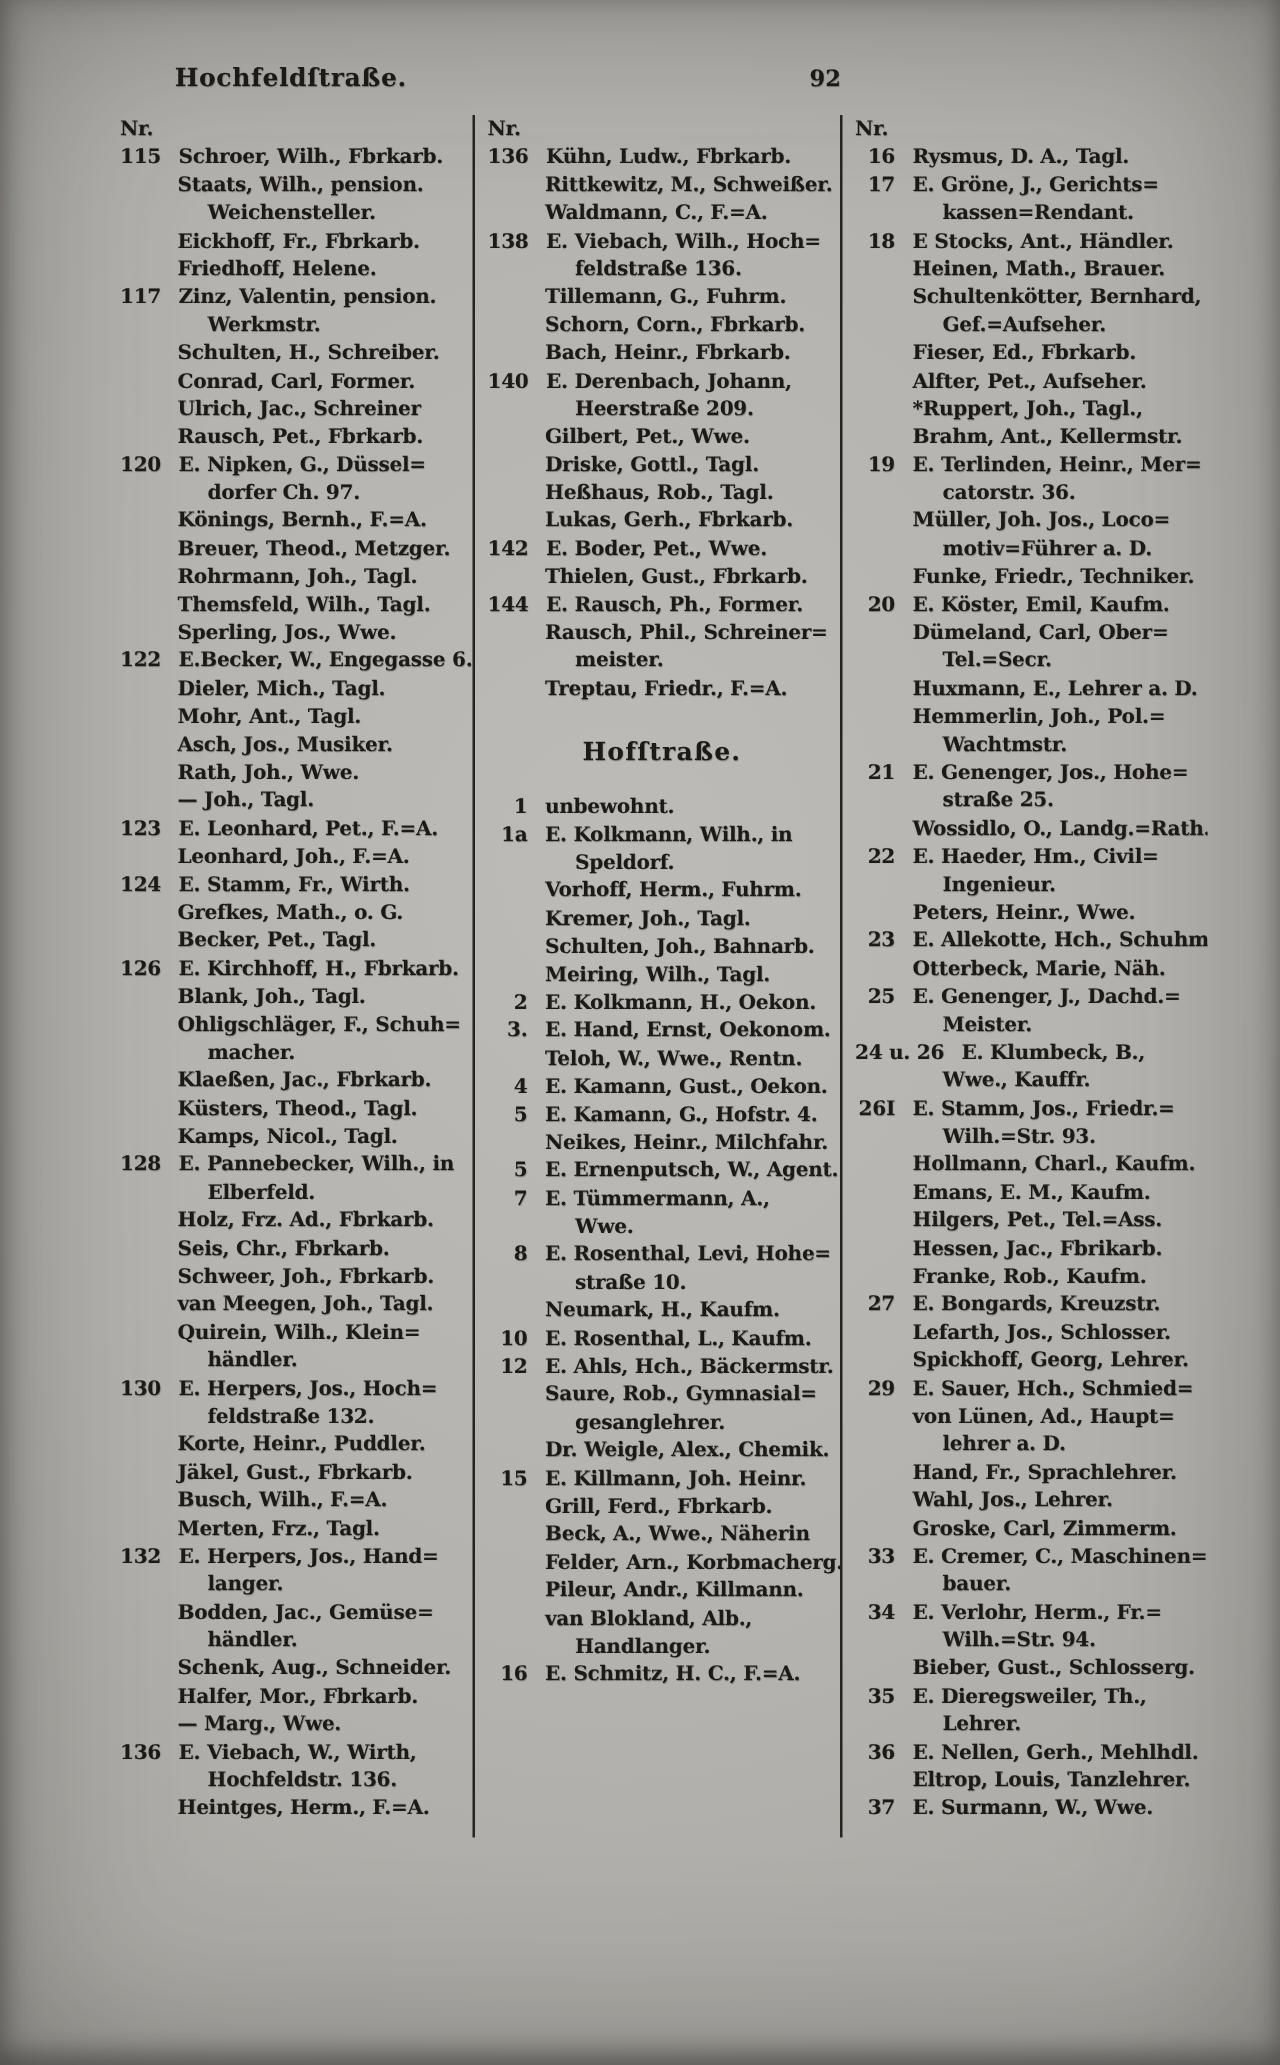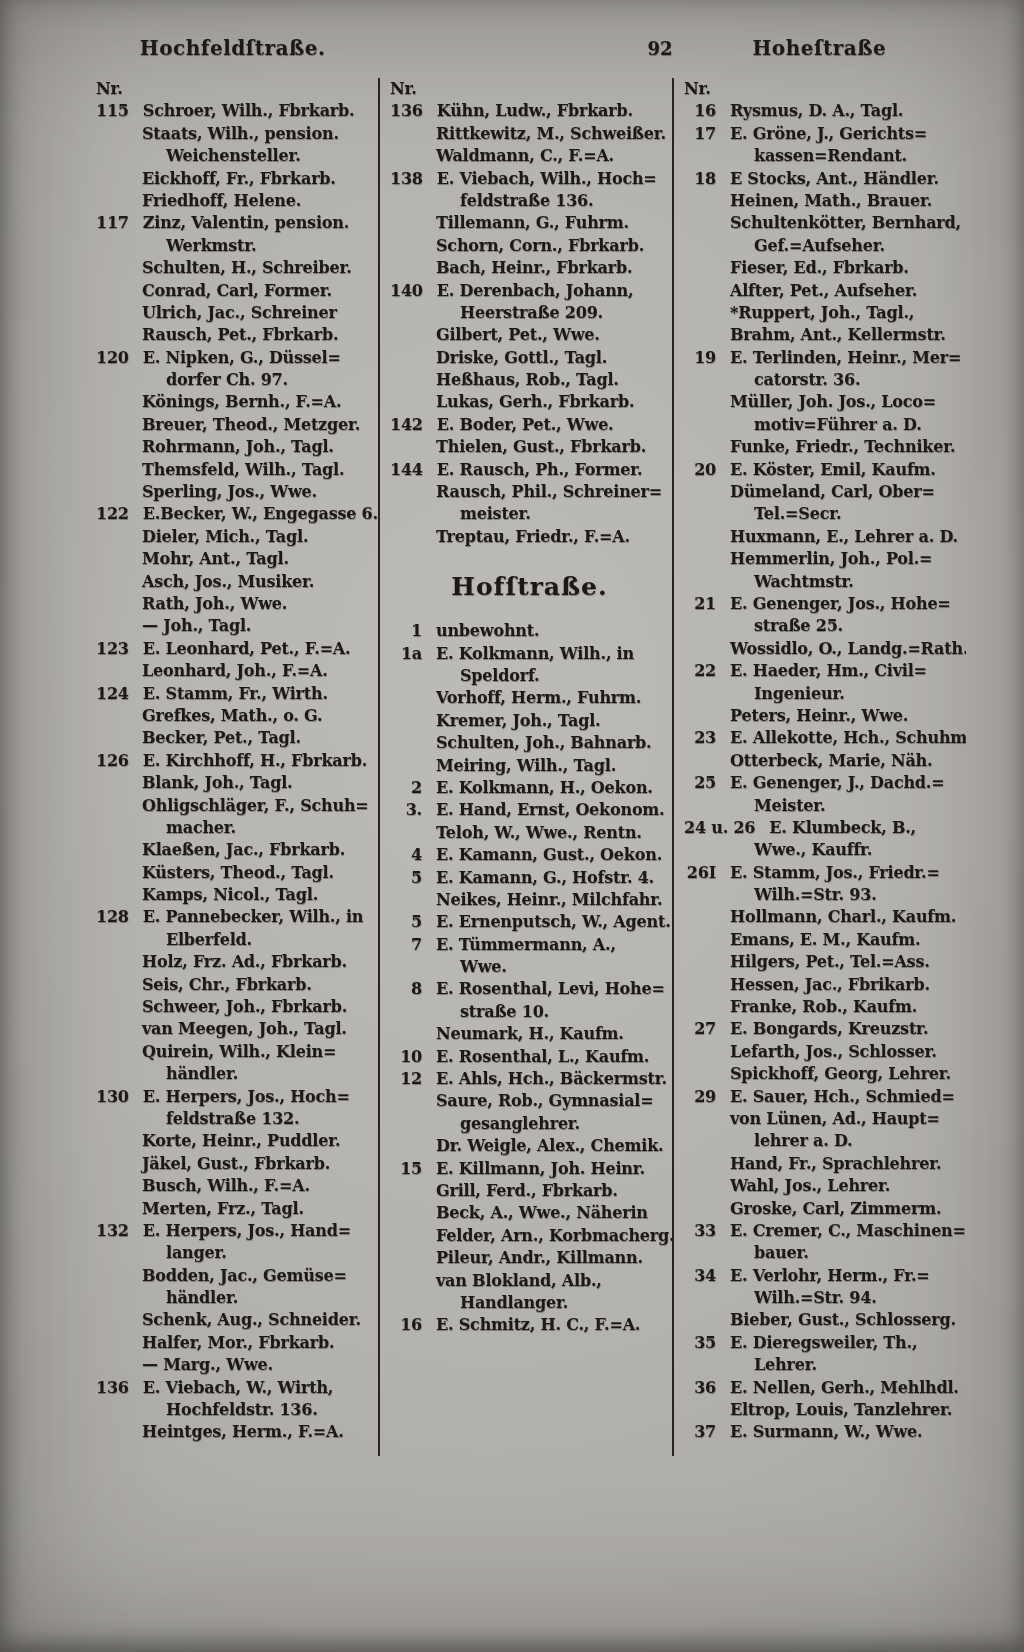--- a/index.html
+++ b/index.html
@@ -7,47 +7,46 @@
     position:relative;
     width:1024px;height:1652px;
     background:radial-gradient(ellipse 120% 90% at 48% 42%, #bdbbb7 0%, #b4b2ae 45%, #a9a7a2 75%, #96948f 100%);
     box-shadow: inset 0 0 150px rgba(40,38,34,0.38), inset 0 -10px 20px rgba(0,0,0,0.30), inset 6px 0 30px rgba(0,0,0,0.18);
     font-family:"DejaVu Serif", serif;
     font-weight:700;
     color:#1d1a15;
     overflow:hidden;
   }
   .content{
-    position:absolute;left:86px;top:36px;width:880px;
+    position:absolute;left:86px;top:50px;width:880px;
     text-shadow:0.4px 0.5px 0.7px rgba(25,22,18,0.38);
   }
   .header{display:grid;grid-template-columns:1fr 1fr 1fr;align-items:baseline;margin-bottom:18px;}
   .header .title{font-size:20px;text-align:center;letter-spacing:0.5px;}
   .header .pagenum{font-size:18px;text-align:right;}
   .cols{display:flex;height:1378px;}
   .col{flex:1 1 0;padding:0 3px 0 10px;overflow:hidden;}
   .col + .col{border-left:2px solid #27241e;}
   .line{white-space:nowrap;height:22.4px;line-height:22.4px;font-size:16px;letter-spacing:-0.2px;}
   .label{padding-left:0;}
   .entry{padding-left:46px;}
   .num{display:inline-block;min-width:32px;margin-left:-46px;margin-right:14px;text-align:right;}
   .resident{padding-left:46px;}
   .wrap{padding-left:70px;}
-  .street-heading{text-align:center;font-size:25px;line-height:30px;margin:24px 0 18px;letter-spacing:1px;}
+  .street-heading{text-align:center;font-size:20px;line-height:30px;margin:24px 0 18px;letter-spacing:1px;}
 </style>
 </head>
 <body>
 
 <div class="page">
   <div class="content">
 
     <div class="header">
       <div class="title">Hochfeldſtraße.</div>
       <div class="pagenum">92</div>
-      <div class="title">Hoheſtraße</div>
     </div>
 
     <div class="cols">
       <div class="col">
           <div class="line label">Nr.</div>
           <div class="line entry"><span class="num">115</span><span>Schroer, Wilh., Fbrkarb.</span></div>
           <div class="line resident">Staats, Wilh., pension.</div>
           <div class="line wrap">Weichensteller.</div>
           <div class="line resident">Eickhoff, Fr., Fbrkarb.</div>
           <div class="line resident">Friedhoff, Helene.</div>

